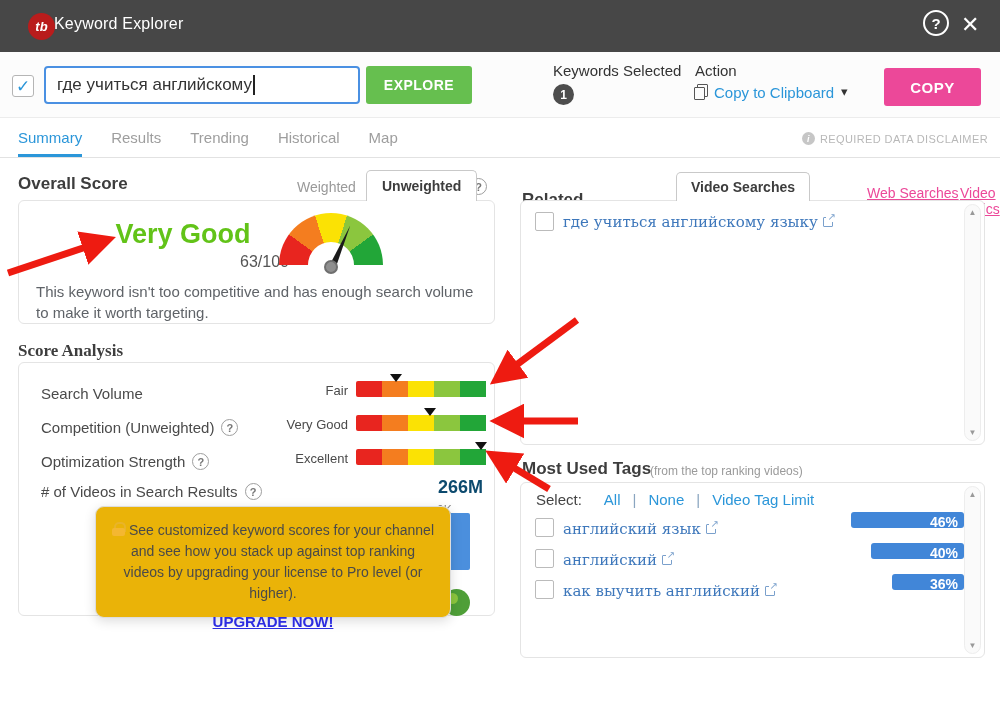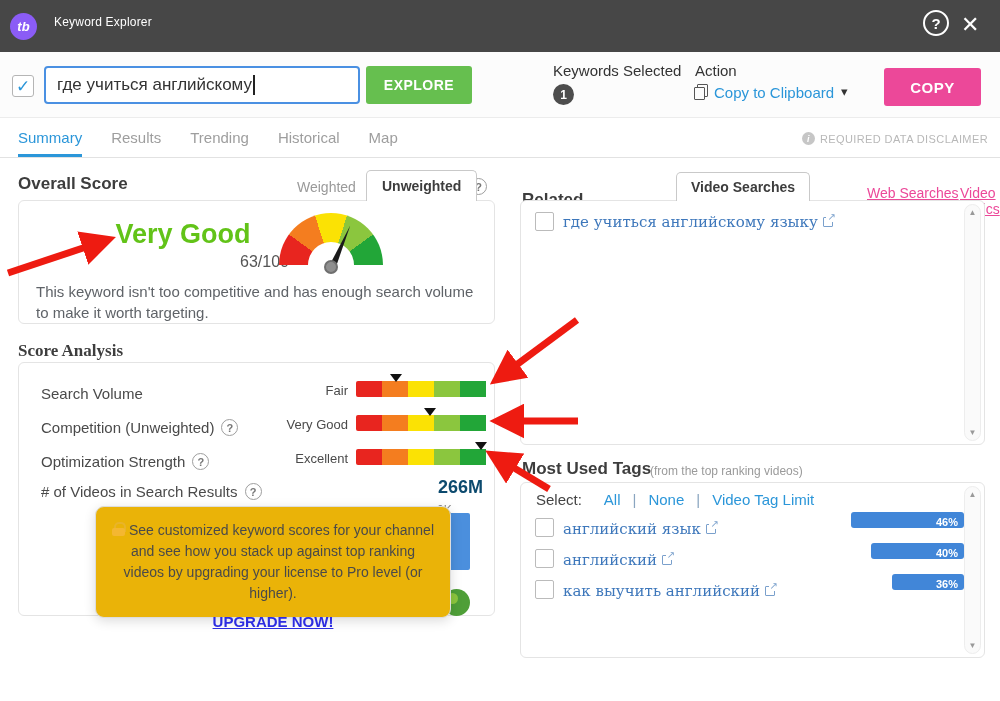--- a/index.html
+++ b/index.html
@@ -2,24 +2,24 @@
 <html><head>
 <meta charset="utf-8">
 <style>
   * { margin:0; padding:0; box-sizing:border-box; }
   html,body { background:#ffffff; }
   body { font-family:"Liberation Sans","DejaVu Sans",sans-serif; }
   .app { position:relative; width:1000px; height:701px; background:#fff; overflow:hidden; }
 
   
   .titlebar { position:absolute; left:0; top:0; width:1000px; height:52px; background:#474747; }
-  .logo { position:absolute; left:10px; top:13px; width:27px; height:27px; border-radius:50%;
-          background:#8b5cf6; color:#fff; font-weight:bold; font-size:13px; font-style:italic;
+  .logo { position:absolute; left:28px; top:13px; width:27px; height:27px; border-radius:50%;
+          background:#b91c1c; color:#fff; font-weight:bold; font-size:13px; font-style:italic;
           display:flex; align-items:center; justify-content:center; }
-  .app-title { position:absolute; left:54px; top:15px; color:#fff; font-size:12px; font-weight:500; letter-spacing:.2px; }
+  .app-title { position:absolute; left:54px; top:15px; color:#fff; font-size:16px; font-weight:500; letter-spacing:.2px; }
   .tb-help { position:absolute; left:923px; top:10px; width:26px; height:26px; border:2px solid #fff;
              border-radius:50%; color:#fff; font-size:15px; font-weight:bold; display:flex; align-items:center; justify-content:center; cursor:pointer; }
   .tb-close { position:absolute; left:961px; top:12px; color:#fff; font-size:22px; font-weight:400; cursor:pointer; }
 
   
   .toolbar { position:absolute; left:0; top:52px; width:1000px; height:66px; background:#fcfcfc; border-bottom:1px solid #ececec; }
   .kw-check { position:absolute; left:12px; top:23px; width:22px; height:22px; background:#fff; border:1px solid #b5b5b5;
               border-radius:3px; color:#2b96d9; font-size:17px; font-weight:bold; display:flex; align-items:center; justify-content:center; }
   .kw-input { position:absolute; left:44px; top:14px; width:316px; height:38px; background:#fff; border:2px solid #4a90e2;
               border-radius:4px; font-size:17px; color:#333; display:flex; align-items:center; padding-left:11px; }
@@ -127,21 +127,21 @@
   .h-tags { left:522px; top:301px; }
   .tags-sub { position:absolute; left:650px; top:306px; font-size:12px; color:#9a9a9a; }
   .panel-tags { left:520px; top:324px; width:465px; height:176px; }
   .select-row { position:absolute; left:15px; top:8px; display:flex; align-items:center; font-size:15px; }
   .select-label { color:#444; margin-right:22px; }
   .sel-link { color:#2b96d9; cursor:pointer; }
   .sel-sep { color:#9ab; margin:0 12px; color:#8aa5c0; }
   .tag-check { position:absolute; left:14px; width:19px; height:19px; border:1px solid #bbb; border-radius:2px; background:#fff; }
   .tag-link { position:absolute; left:42px; }
   .tag-bar { position:absolute; right:20px; height:16px; background:#4186d8; border-radius:3px; color:#fff;
-             font-size:11px; font-weight:bold; text-align:right; line-height:20px; padding-right:6px; }
+             font-size:14px; font-weight:bold; text-align:right; line-height:20px; padding-right:6px; }
 
   
   .arrows { position:absolute; left:0; top:0; width:1000px; height:701px; pointer-events:none; z-index:40; }
 </style>
 </head>
 <body>
 
 <div class="app">
 
   <div class="titlebar">

